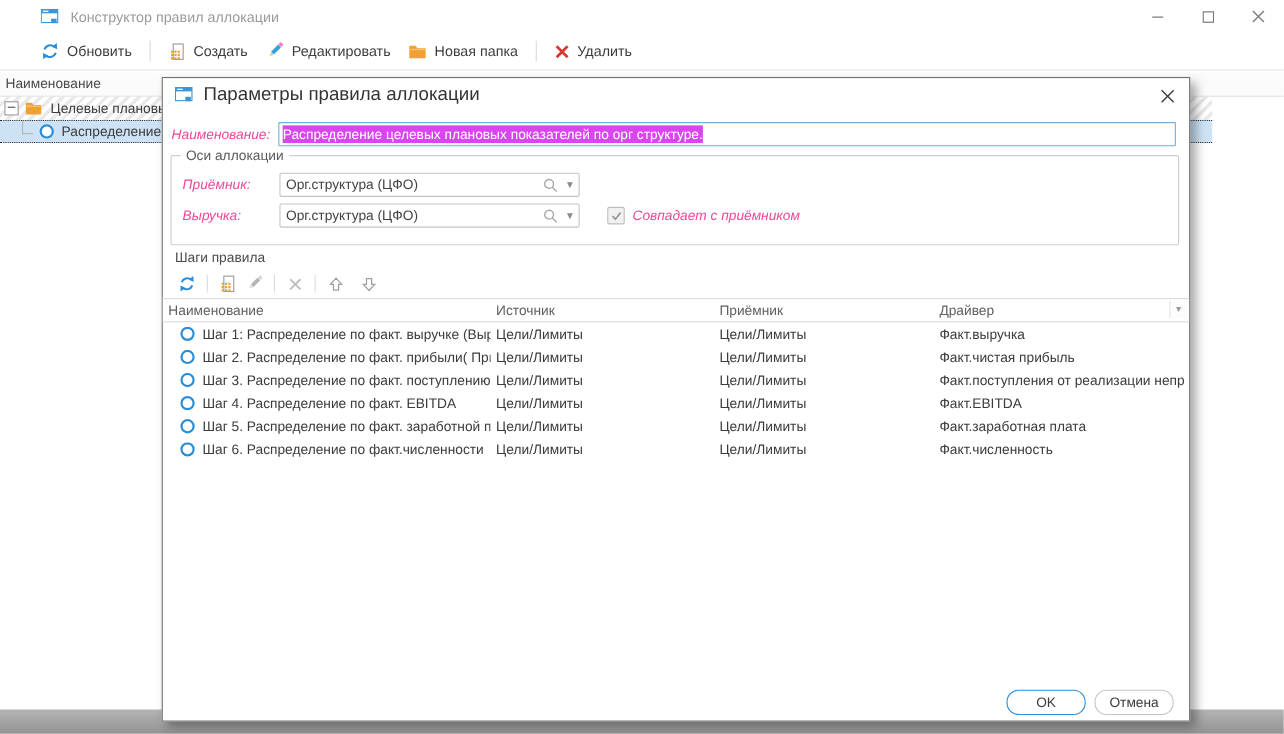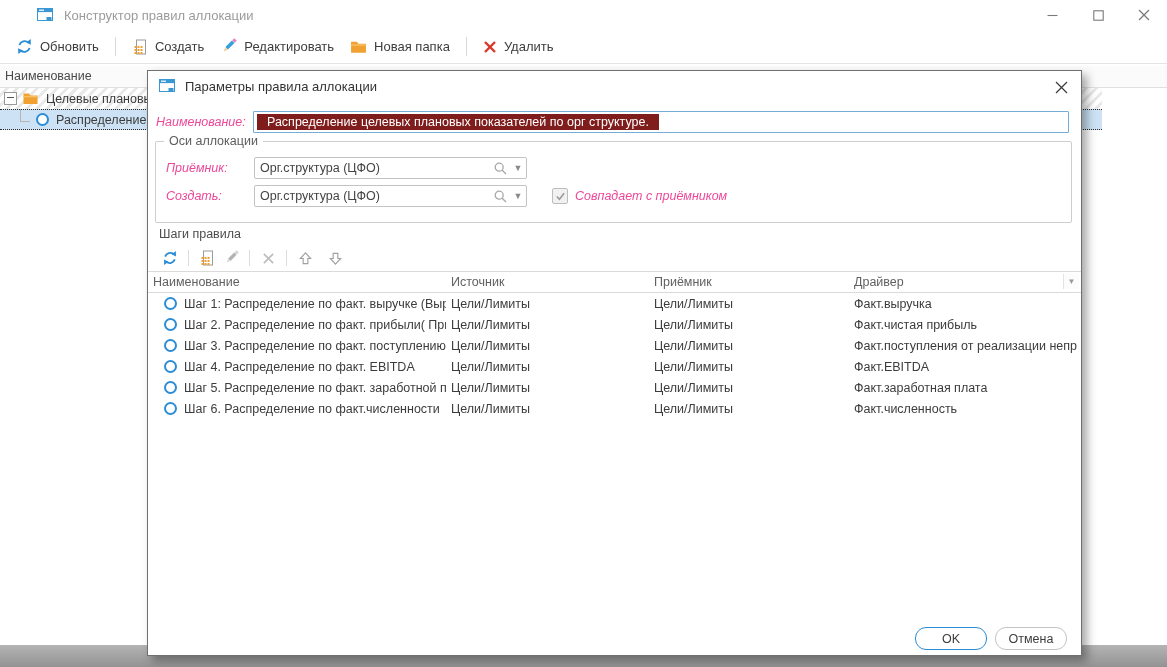--- a/index.html
+++ b/index.html
@@ -10,21 +10,21 @@
 
   
   #titlebar{position:absolute;top:0;left:16px;right:0;height:30px;background:#fff;display:flex;align-items:center;}
   #titlebar .appicon{margin-left:21px;width:17px;height:15px;flex:0 0 auto;}
   #titlebar .title{margin-left:10px;color:#9b9b9b;font-size:13px;}
   .win-controls{margin-left:auto;display:flex;align-items:center;height:100%;}
   .win-btn{width:46px;height:100%;display:flex;align-items:center;justify-content:center;cursor:default;}
 
   
   #toolbar{position:absolute;top:30px;left:0;right:0;height:33px;background:#fff;
-           border-bottom:1px solid #e4e4e4;display:flex;align-items:center;padding-left:8px;text-align:center;}
+           border-bottom:1px solid #e4e4e4;display:flex;align-items:center;padding-left:29px;text-align:center;}
   .tb-item{display:flex;align-items:center;gap:7px;padding:4px 8px;border-radius:2px;color:#3d3d3d;font-size:13px;}
   .tb-sep{width:1px;height:19px;background:#d9d9d9;margin:0 8px;}
 
   
   #tree{position:absolute;top:66px;left:0;right:0;}
   .tree-header{height:21px;line-height:21px;padding-left:5px;background:#fbfbfb;
                border-bottom:1px solid #e0e0e0;color:#4a4a4a;}
   .tree-row{height:21px;display:flex;align-items:center;width:1102px;}
   .tree-row.hatched{background:repeating-linear-gradient(135deg,#ffffff 0 4px,#e9e9e9 4px 7px);}
   .tree-row.selected{background:#cde3f5;border-top:1px dotted #2b2b2b;border-bottom:1px dotted #2b2b2b;height:19px;}
@@ -36,28 +36,28 @@
 
   
   #bottom-strip{position:absolute;left:0;right:0;top:645px;height:22px;
                 background:linear-gradient(#b4b4b4,#939393);}
 
   
   #dialog{position:absolute;left:147px;top:70px;width:935px;height:586px;background:#fff;
           border:1px solid #707070;box-shadow:5px 5px 9px rgba(0,0,0,.35);box-sizing:border-box;}
   #dlg-titlebar{position:absolute;top:0;left:0;right:0;height:30px;display:flex;align-items:center;}
   #dlg-titlebar .appicon{margin-left:11px;width:17px;height:15px;}
-  #dlg-titlebar .title{margin-left:9px;color:#333;font-size:13px;text-align:right;}
+  #dlg-titlebar .title{margin-left:9px;color:#333;font-size:17px;text-align:right;}
   #dlg-close{position:absolute;right:9px;top:7px;width:22px;height:18px;display:flex;align-items:center;justify-content:center;}
 
   .field-label{color:#ec4899;font-style:italic;}
   #name-row{position:absolute;left:8px;top:40px;right:12px;height:22px;display:flex;align-items:center;}
   #name-input{position:absolute;left:97px;right:0;top:0;height:20px;border:1px solid #74aed6;border-radius:1px;
               display:flex;align-items:center;padding-left:3px;background:#fff;overflow:hidden;white-space:nowrap;}
-  #name-input .sel{background:#7f1d1d;color:#fff;padding:1px 10px;}
+  #name-input .sel{background:#d946ef;color:#fff;padding:1px 0;}
 
   #axes-group{position:absolute;left:7px;top:70px;width:915px;height:80px;border:1px solid #cecece;border-radius:2px;}
   #axes-legend{position:absolute;left:8px;top:-8px;background:#fff;padding:0 5px;color:#5c5c5c;}
   .lookup-row{position:absolute;left:10px;right:10px;height:24px;display:flex;align-items:center;}
   .lookup{position:absolute;left:88px;width:273px;height:22px;border:1px solid #c3c3c3;border-radius:2px;background:#fff;
           display:flex;align-items:center;box-sizing:border-box;}
   .lookup .val{padding-left:5px;color:#444;flex:1;white-space:nowrap;overflow:hidden;}
   .lookup .mag{flex:0 0 auto;margin-right:2px;}
   .lookup .dd{flex:0 0 auto;width:16px;color:#8a8a8a;font-size:9px;text-align:center;}
   .checkbox-wrap{position:absolute;left:386px;display:flex;align-items:center;gap:7px;}
@@ -225,21 +225,21 @@
           <span class="val">Орг.структура (ЦФО)</span>
           <svg class="mag" width="15" height="15" viewBox="0 0 15 15">
             <circle cx="6.2" cy="6.2" r="4" fill="none" stroke="#a8a8a8" stroke-width="1.3"></circle>
             <line x1="9.2" y1="9.2" x2="13" y2="13" stroke="#a8a8a8" stroke-width="1.3"></line>
           </svg>
           <span class="dd">▼</span>
         </div>
       </div>
 
       <div class="lookup-row" style="top:42px">
-        <span class="field-label">Создать:</span>
+        <span class="field-label">Выручка:</span>
         <div class="lookup">
           <span class="val">Орг.структура (ЦФО)</span>
           <svg class="mag" width="15" height="15" viewBox="0 0 15 15">
             <circle cx="6.2" cy="6.2" r="4" fill="none" stroke="#a8a8a8" stroke-width="1.3"></circle>
             <line x1="9.2" y1="9.2" x2="13" y2="13" stroke="#a8a8a8" stroke-width="1.3"></line>
           </svg>
           <span class="dd">▼</span>
         </div>
         <div class="checkbox-wrap">
           <span class="checkbox">

